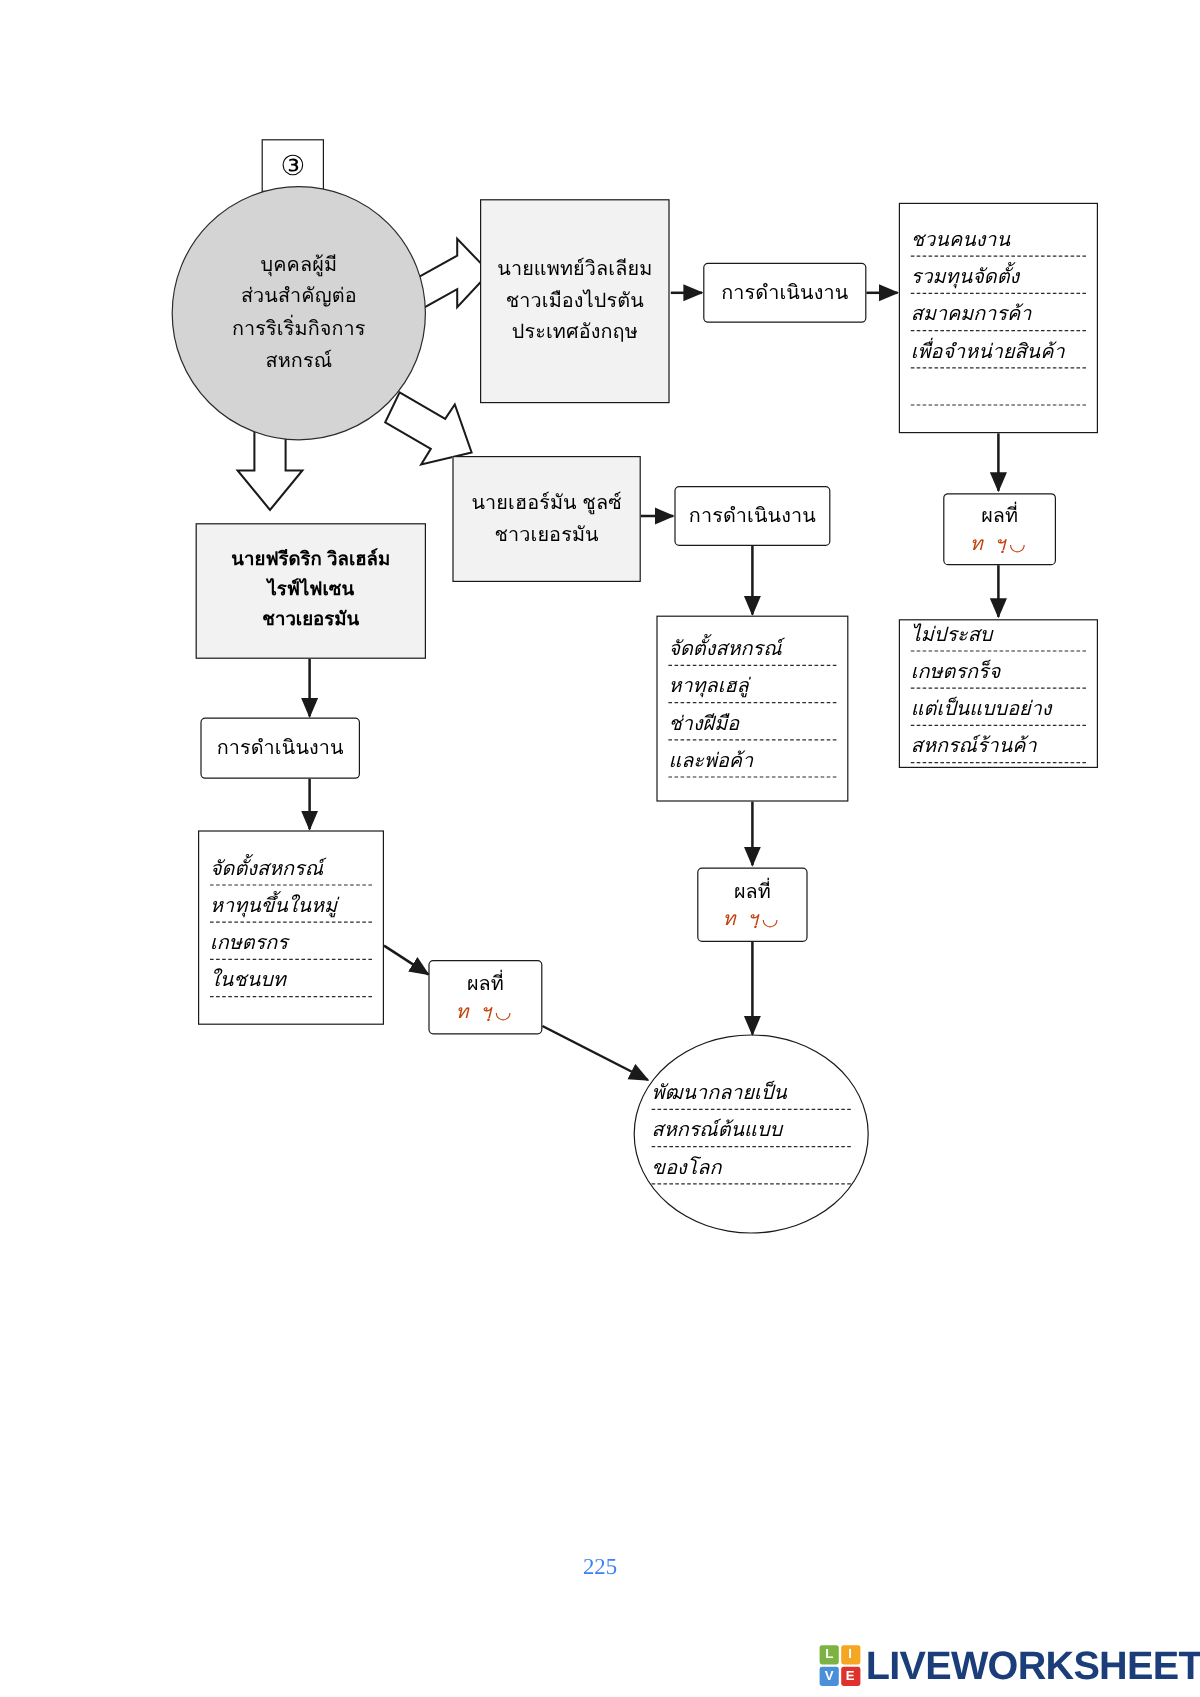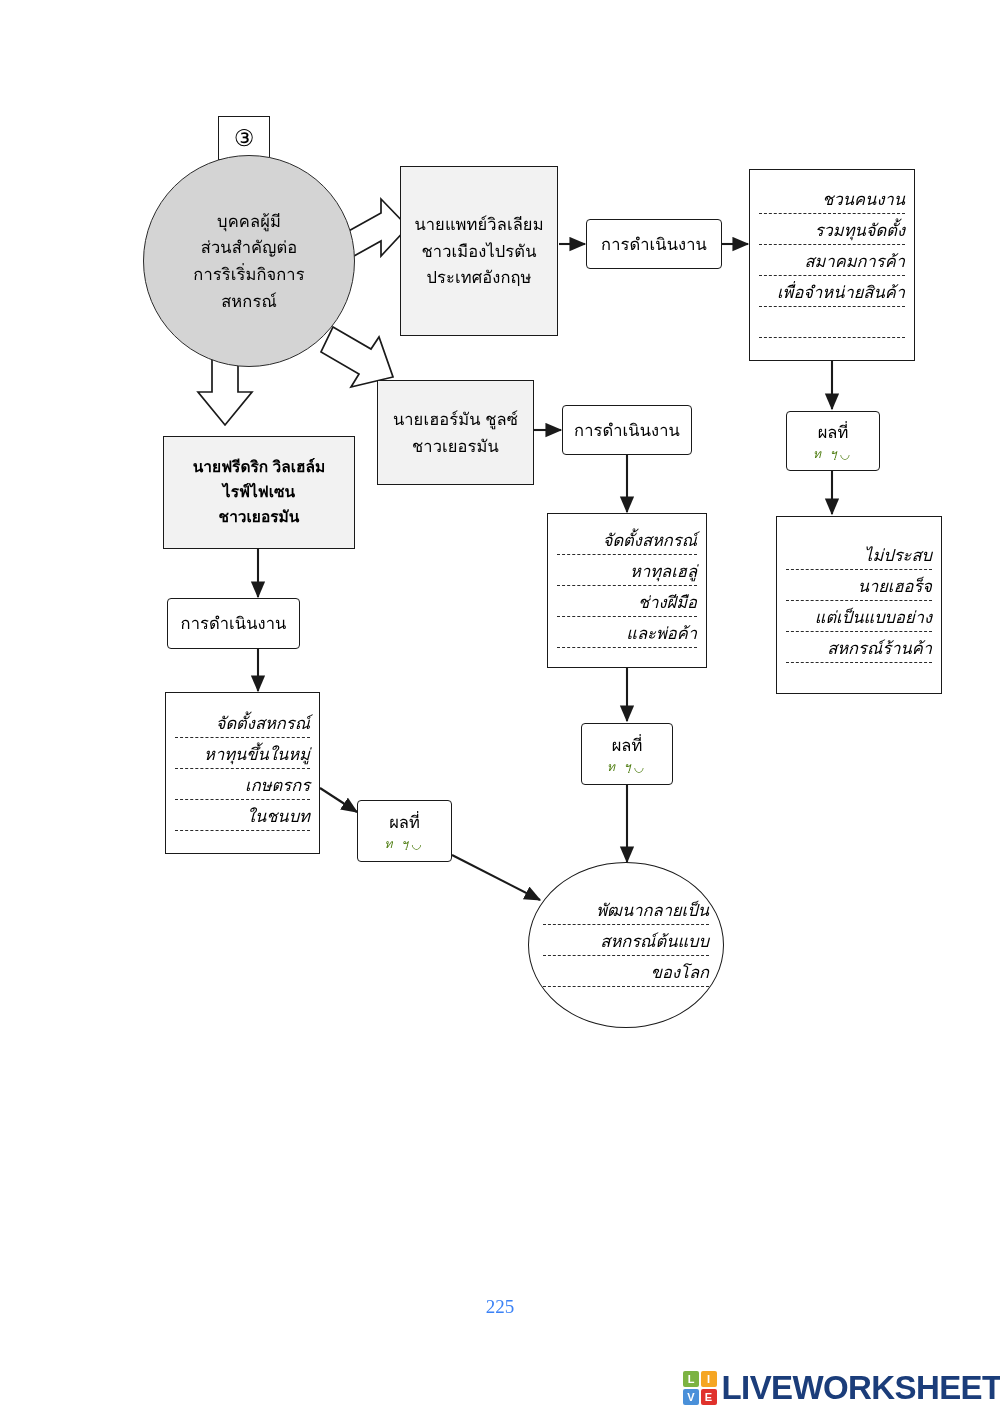--- a/index.html
+++ b/index.html
@@ -29,28 +29,28 @@
   .badge span{font-size:23px;line-height:1;}
   .print{font-size:16.5px;line-height:1.62;letter-spacing:.1px;}
   .print-sm{font-size:15.5px;line-height:1.6;font-weight:bold;}
   .hand{font-family:"Liberation Serif","DejaVu Serif",serif;
         font-style:italic;font-size:16.5px;line-height:1.0;}
 
   
   .lines{display:flex;flex-direction:column;align-items:stretch;
          justify-content:center;width:100%;padding:0 9px;box-sizing:border-box;}
   .lines .ln{border-bottom:1.6px dashed #2b2b2b;
-             text-align:right;padding-bottom:1px;margin-bottom:9px;
+             text-align:left;padding-bottom:1px;margin-bottom:9px;
              min-height:20px;white-space:nowrap;}
   .lines .ln:last-child{margin-bottom:0;}
 
   .result-lbl{font-size:16.5px;line-height:1.25;}
   .result-sub{font-family:"Liberation Serif","DejaVu Serif",serif;
-              font-style:italic;font-size:12px;line-height:1;
-              letter-spacing:3px;margin-top:6px;color:#4d7c0f;}
+              font-style:italic;font-size:16px;line-height:1;
+              letter-spacing:3px;margin-top:6px;color:#c2410c;}
 
   
   svg.wires{position:absolute;left:0;top:0;width:1000px;height:1414px;
             pointer-events:none;}
 
   
   .pageno{position:absolute;left:0;top:1296px;width:1000px;text-align:center;
           font-family:"Liberation Serif","DejaVu Serif",serif;
           font-size:19px;color:#3b82f6;}
 
@@ -135,24 +135,24 @@
       <div class="ln">เพื่อจำหน่ายสินค้า</div>
       <div class="ln"></div>
     </div>
   </div>
 
   <div class="node round" style="left:786px;top:411px;width:94px;height:60px;">
     <div class="result-lbl">ผลที่</div>
     <div class="result-sub">ท ฯฺ◡</div>
   </div>
 
-  <div class="node rect-plain" style="left:749px;top:516px;width:166px;height:178px;margin-left:27px;">
+  <div class="node rect-plain" style="left:749px;top:516px;width:166px;height:124px;">
     <div class="lines hand">
       <div class="ln">ไม่ประสบ</div>
-      <div class="ln">นายเฮอร็จ</div>
+      <div class="ln">เกษตรกร็จ</div>
       <div class="ln">แต่เป็นแบบอย่าง</div>
       <div class="ln">สหกรณ์ร้านค้า</div>
     </div>
   </div>
 
   <div class="node rect print" style="left:377px;top:380px;width:157px;height:105px;">
     <div>นายเฮอร์มัน ชูลซ์</div>
     <div>ชาวเยอรมัน</div>
   </div>
 

